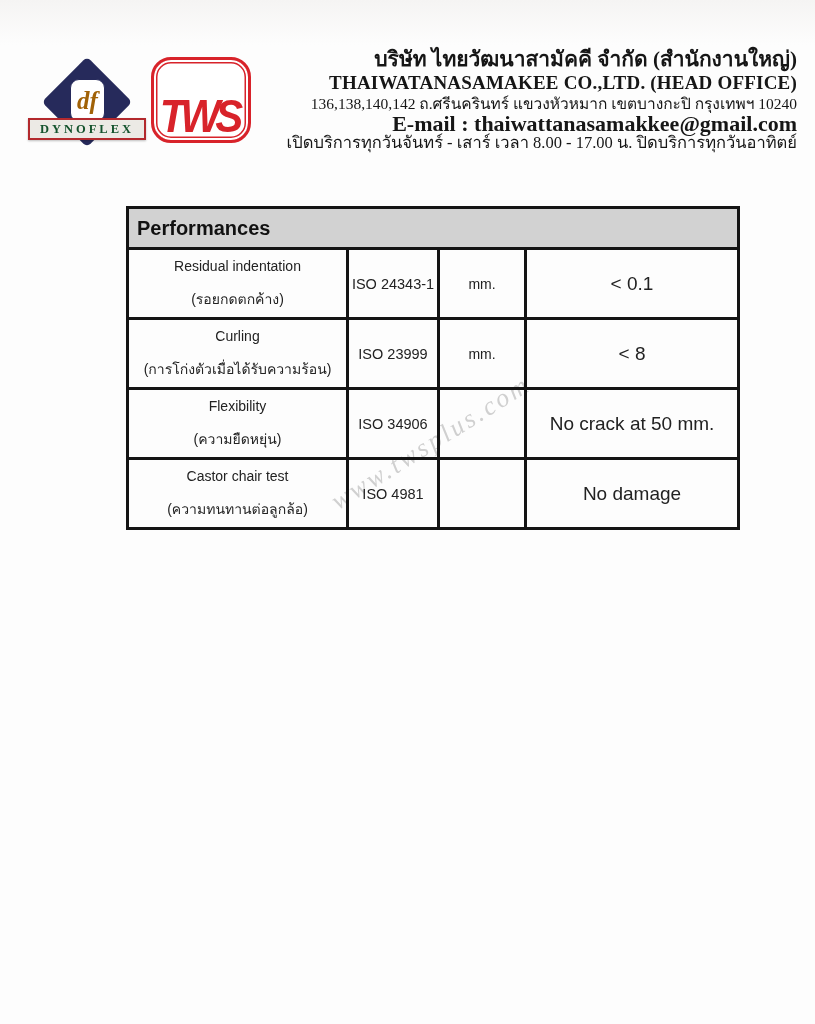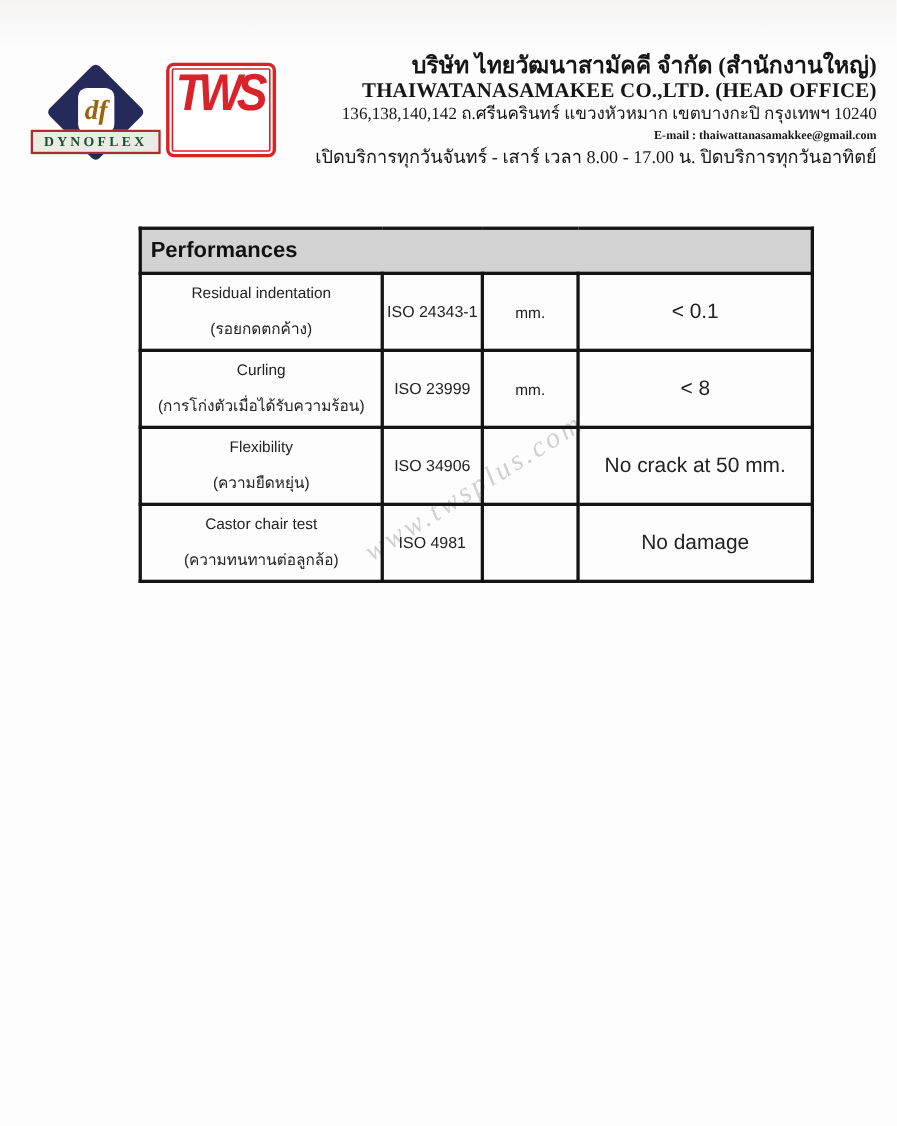--- a/index.html
+++ b/index.html
@@ -32,35 +32,35 @@
   .logo-dyno .banner {
     position:absolute; left:0; top:62px; width:118px; height:22px;
     background:#eceae5; border:2px solid #b3292d;
     color:#14532d; font:bold 12.5px "Liberation Serif",serif; letter-spacing:3px;
     display:flex; align-items:center; justify-content:center;
     box-shadow:0 1px 2px rgba(0,0,0,.25);
   }
 
   .logo-tws {
     position:absolute; left:151px; top:57px; width:100px; height:86px;
-    background:#fff; border:3px solid #d8232a; border-radius:7px;
+    background:#fff; border:3px solid #d8232a; border-radius:20px;
     box-shadow:inset 0 0 0 2px #fff, inset 0 0 0 3.5px #d8232a;
-    display:flex; align-items:flex-start; justify-content:center;
+    display:flex; align-items:flex-end; justify-content:center;
   }
   .logo-tws span {
     color:#d8232a; font:bold italic 42px "Liberation Sans",sans-serif;
     letter-spacing:-5px; transform:scaleY(1.12); padding-right:4px;
   }
 
   .company-info { position:absolute; left:257px; top:47px; width:540px; color:#161616;text-align:right; }
   .company-info .th-name  { font-weight:bold; font-size:21px; line-height:25px; }
   .company-info .en-name  { font-weight:bold; font-size:19px; line-height:22px; letter-spacing:.2px; }
   .company-info .address  { font-size:15.5px; line-height:20px; }
   .company-info .telfax   { font-size:15.5px; line-height:19px; }
-  .company-info .email    { font-weight:bold; font-size:11px; line-height:19px; }
+  .company-info .email    { font-weight:bold; font-size:22px; line-height:19px; }
   .company-info .hours    { font-weight:normal; font-size:16.5px; line-height:20px; }
 
   
   .table-wrap { position:absolute; left:126px; top:206px; width:611px; }
   .watermark {
     position:absolute; left:155px; top:222px; width:300px; text-align:center;
     transform:rotate(-32deg);
     font:italic 26px "Liberation Serif",serif; letter-spacing:3px;
     color:rgba(140,140,140,.40); z-index:0; pointer-events:none;
   }

